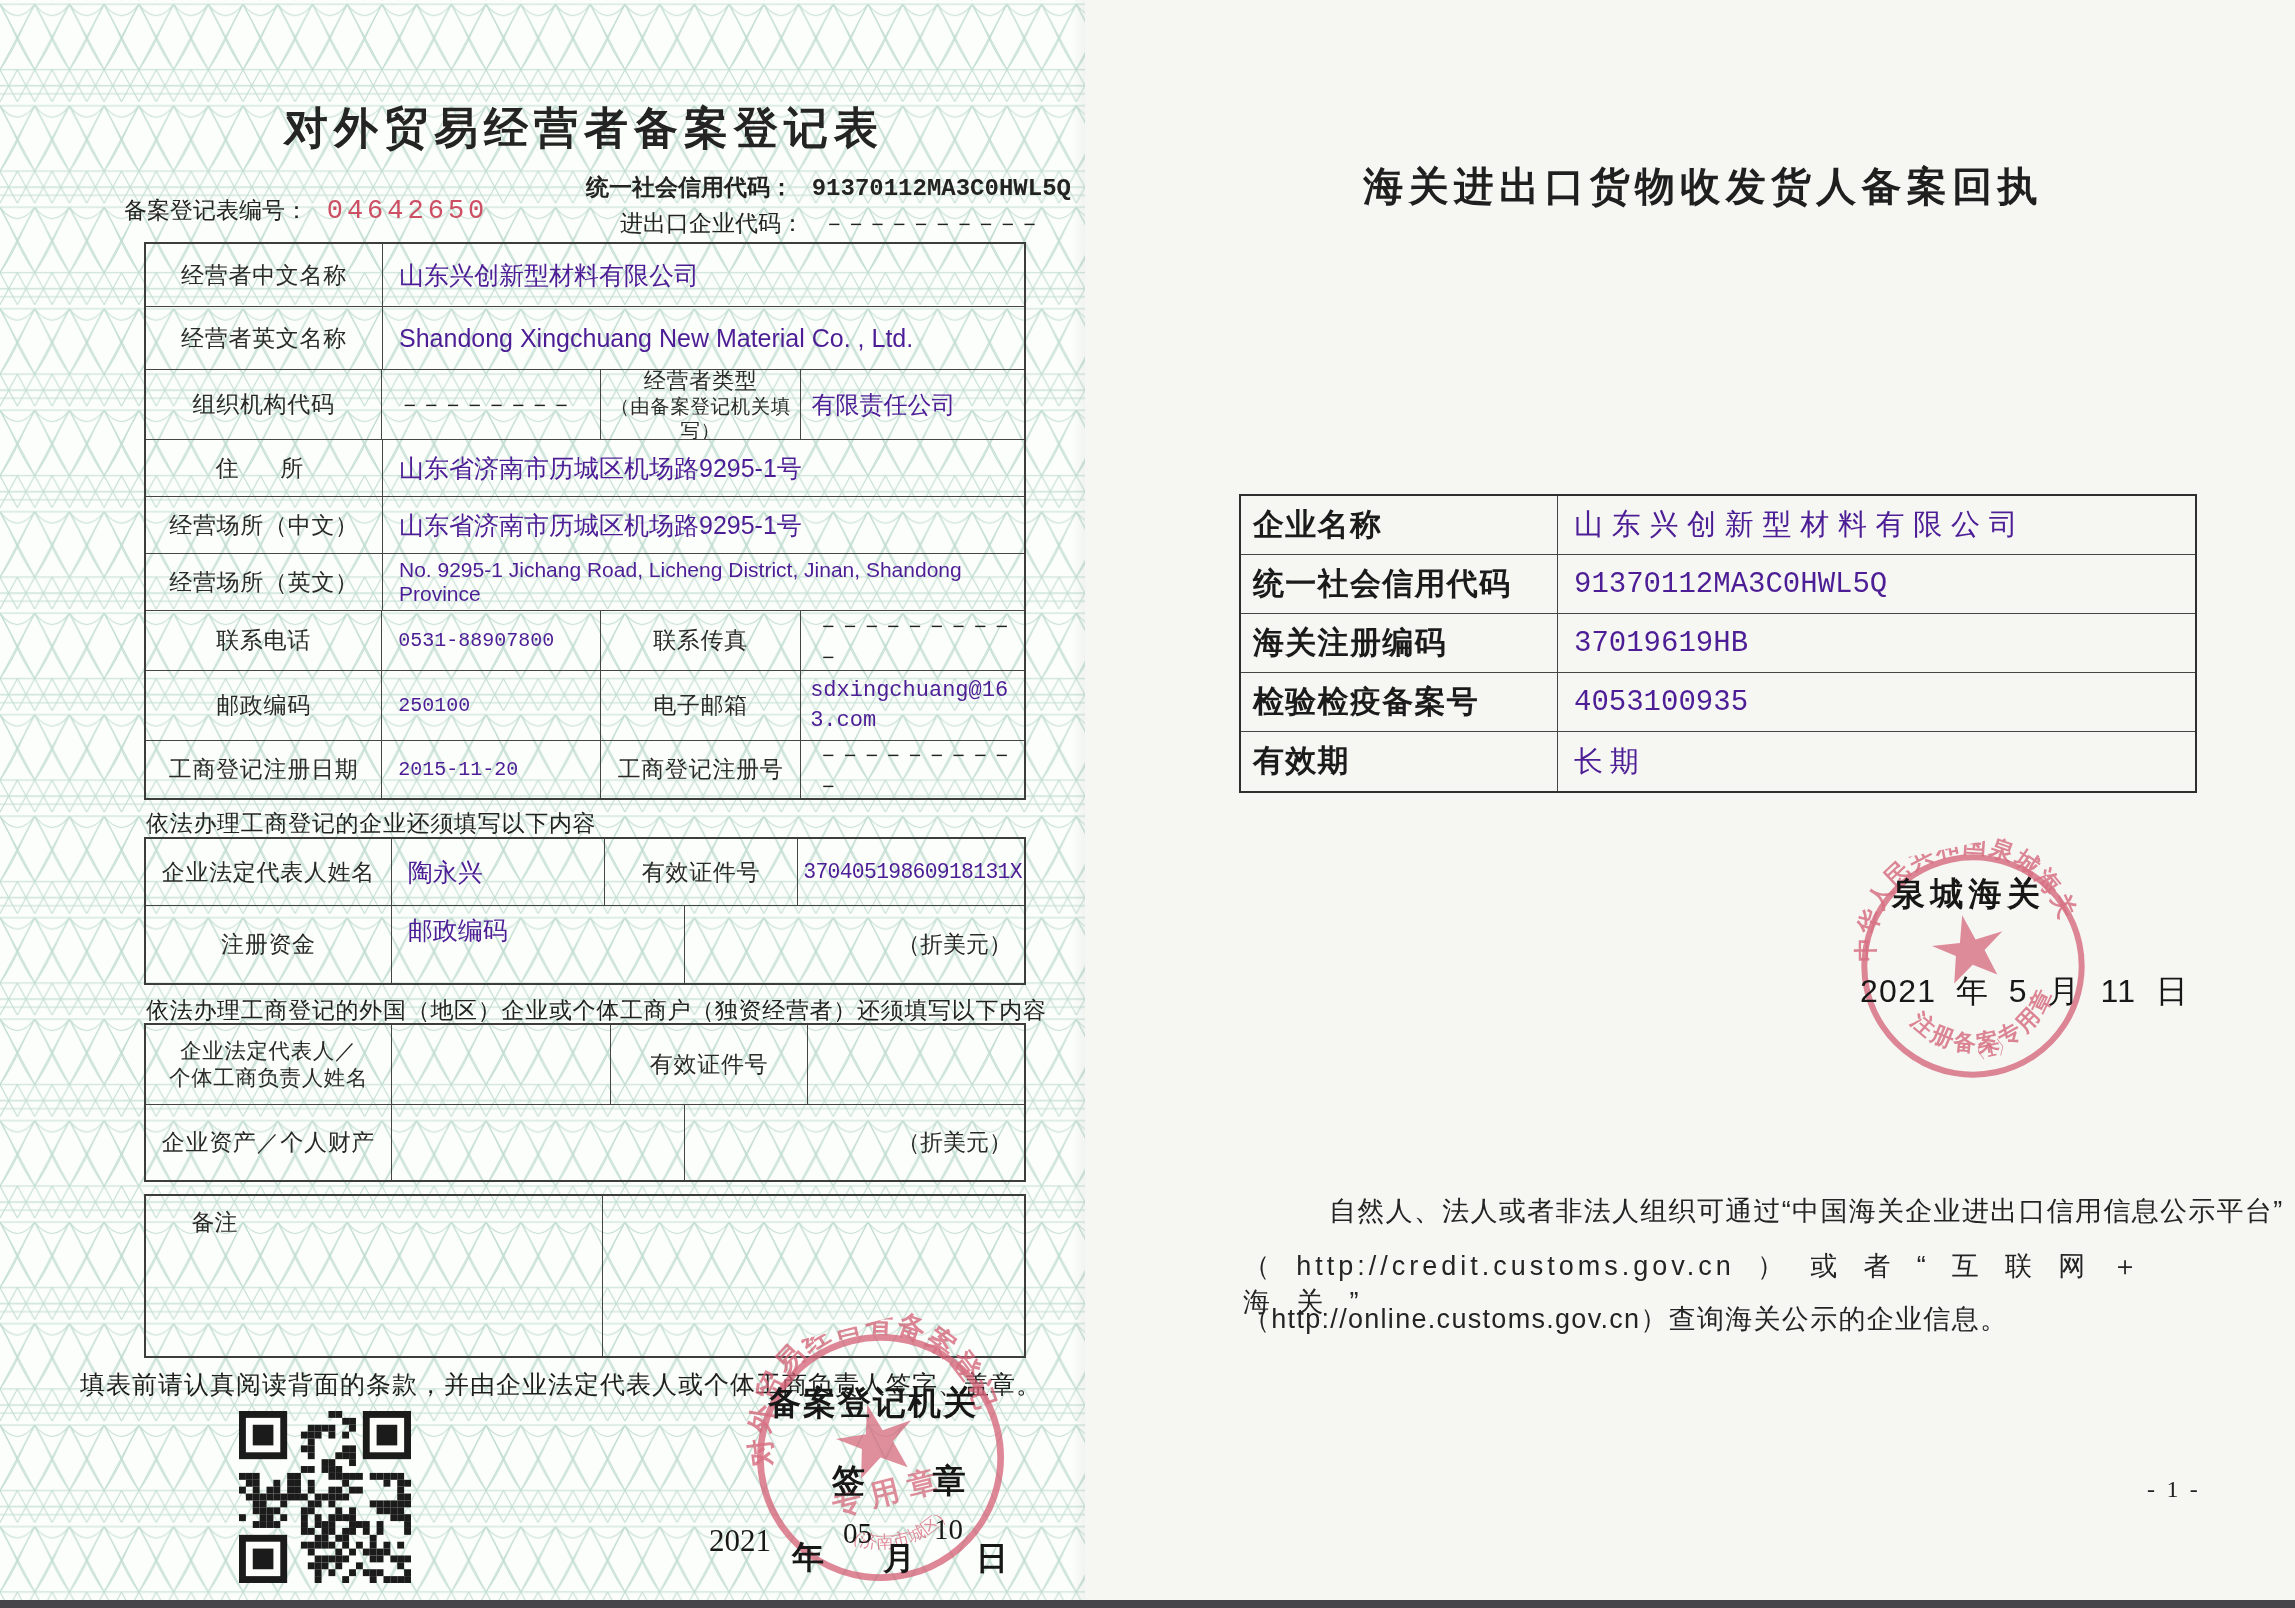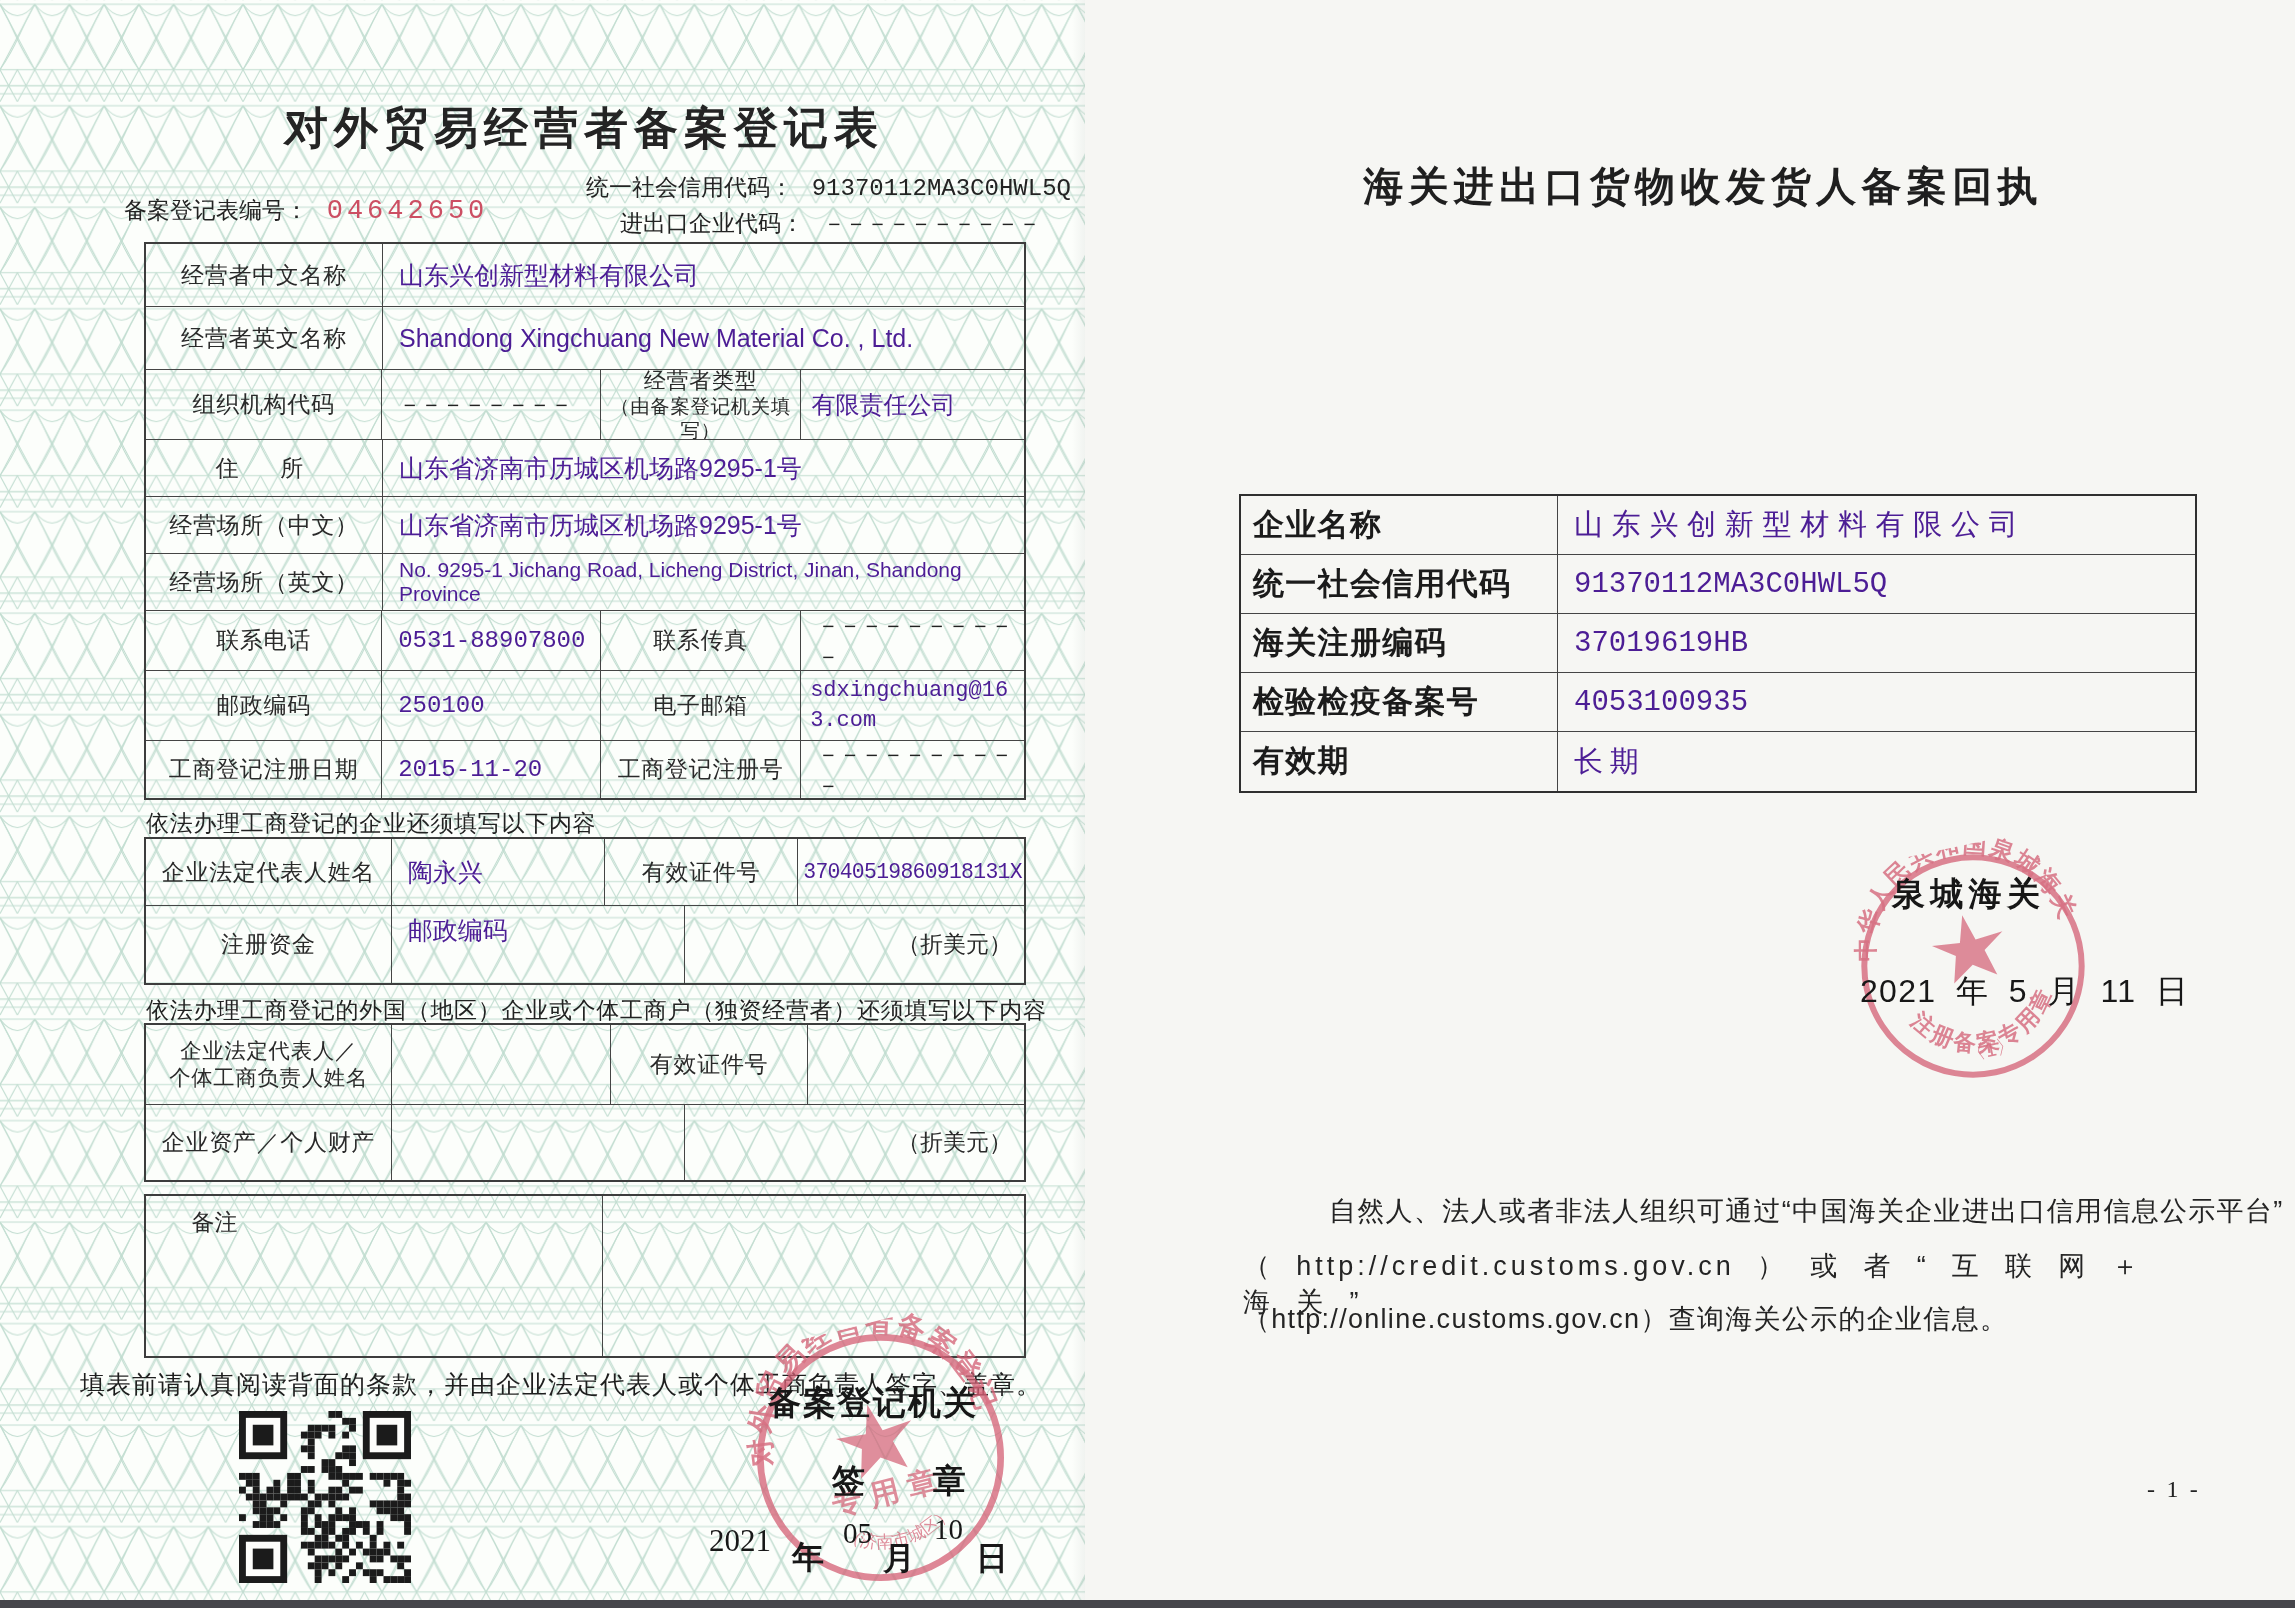--- a/index.html
+++ b/index.html
@@ -22,21 +22,21 @@
   .red-num{color:#cc4f63;font-size:27px;letter-spacing:4px;}
 
   
   .tbl{position:absolute;border:2px solid #3d3d3d;box-sizing:border-box;}
   .row{display:flex;border-bottom:1.3px solid #454545;box-sizing:border-box;}
   .row:last-child{border-bottom:none;}
   .cell{box-sizing:border-box;border-right:1.3px solid #454545;display:flex;align-items:center;overflow:hidden;}
   .cell:last-child{border-right:none;}
   .lab{justify-content:center;text-align:center;font-size:23px;color:#2a2a2a;letter-spacing:0.7px;line-height:1.25;}
   .val{padding-left:16px;font-size:25px;color:#4c1d95;}
-  .val-mono{font-family:"Liberation Mono","DejaVu Sans Mono",monospace;font-size:24px;letter-spacing:0px;}
+  .val-mono{font-family:"Liberation Mono","DejaVu Sans Mono",monospace;font-size:20px;letter-spacing:0px;}
   .dashes{letter-spacing:-1.3px;font-size:23px;color:#222;}
   .usd{justify-content:flex-end;padding-right:12px;font-size:23px;color:#2a2a2a;}
   .small-note{font-size:19.4px;}
 
   .section-heading{position:absolute;font-size:23px;color:#222;letter-spacing:0.7px;font-weight:500;}
   .footer-note{position:absolute;font-size:25px;color:#1e1e1e;letter-spacing:1px;}
 
   
   #customs-table .lab{justify-content:flex-start;padding-left:12px;font-size:31px;font-weight:bold;color:#1b1b1b;letter-spacing:1.3px;text-align:left;}
   #customs-table .val{font-size:29px;}
@@ -66,21 +66,21 @@
             <path d="M0,128 h104 M0,140 h104"></path>
           </g>
         </pattern>
       </defs>
       <rect width="1625" height="2409" fill="#fcfefb"></rect>
       <rect width="1625" height="2409" fill="url(#guil)"></rect>
     </svg>
 
     <div class="abs doc-title" style="left:260px;top:99px;width:648px;text-align:center;font-size:44px;letter-spacing:6px;">对外贸易经营者备案登记表</div>
 
-    <div class="abs hdr-line" style="left:586px;top:172px;">
+    <div class="abs hdr-line" style="left:586px;top:172px;font-weight:bold;">
       <span>统一社会信用代码：</span>
       <span class="v mono" style="font-size:24px;">91370112MA3C0HWL5Q</span>
     </div>
 
     <div class="abs hdr-line" style="left:124px;top:195px;">
       <span>备案登记表编号：</span>
       <span class="v mono red-num">04642650</span>
     </div>
 
     <div class="abs hdr-line" style="left:620px;top:208px;">

